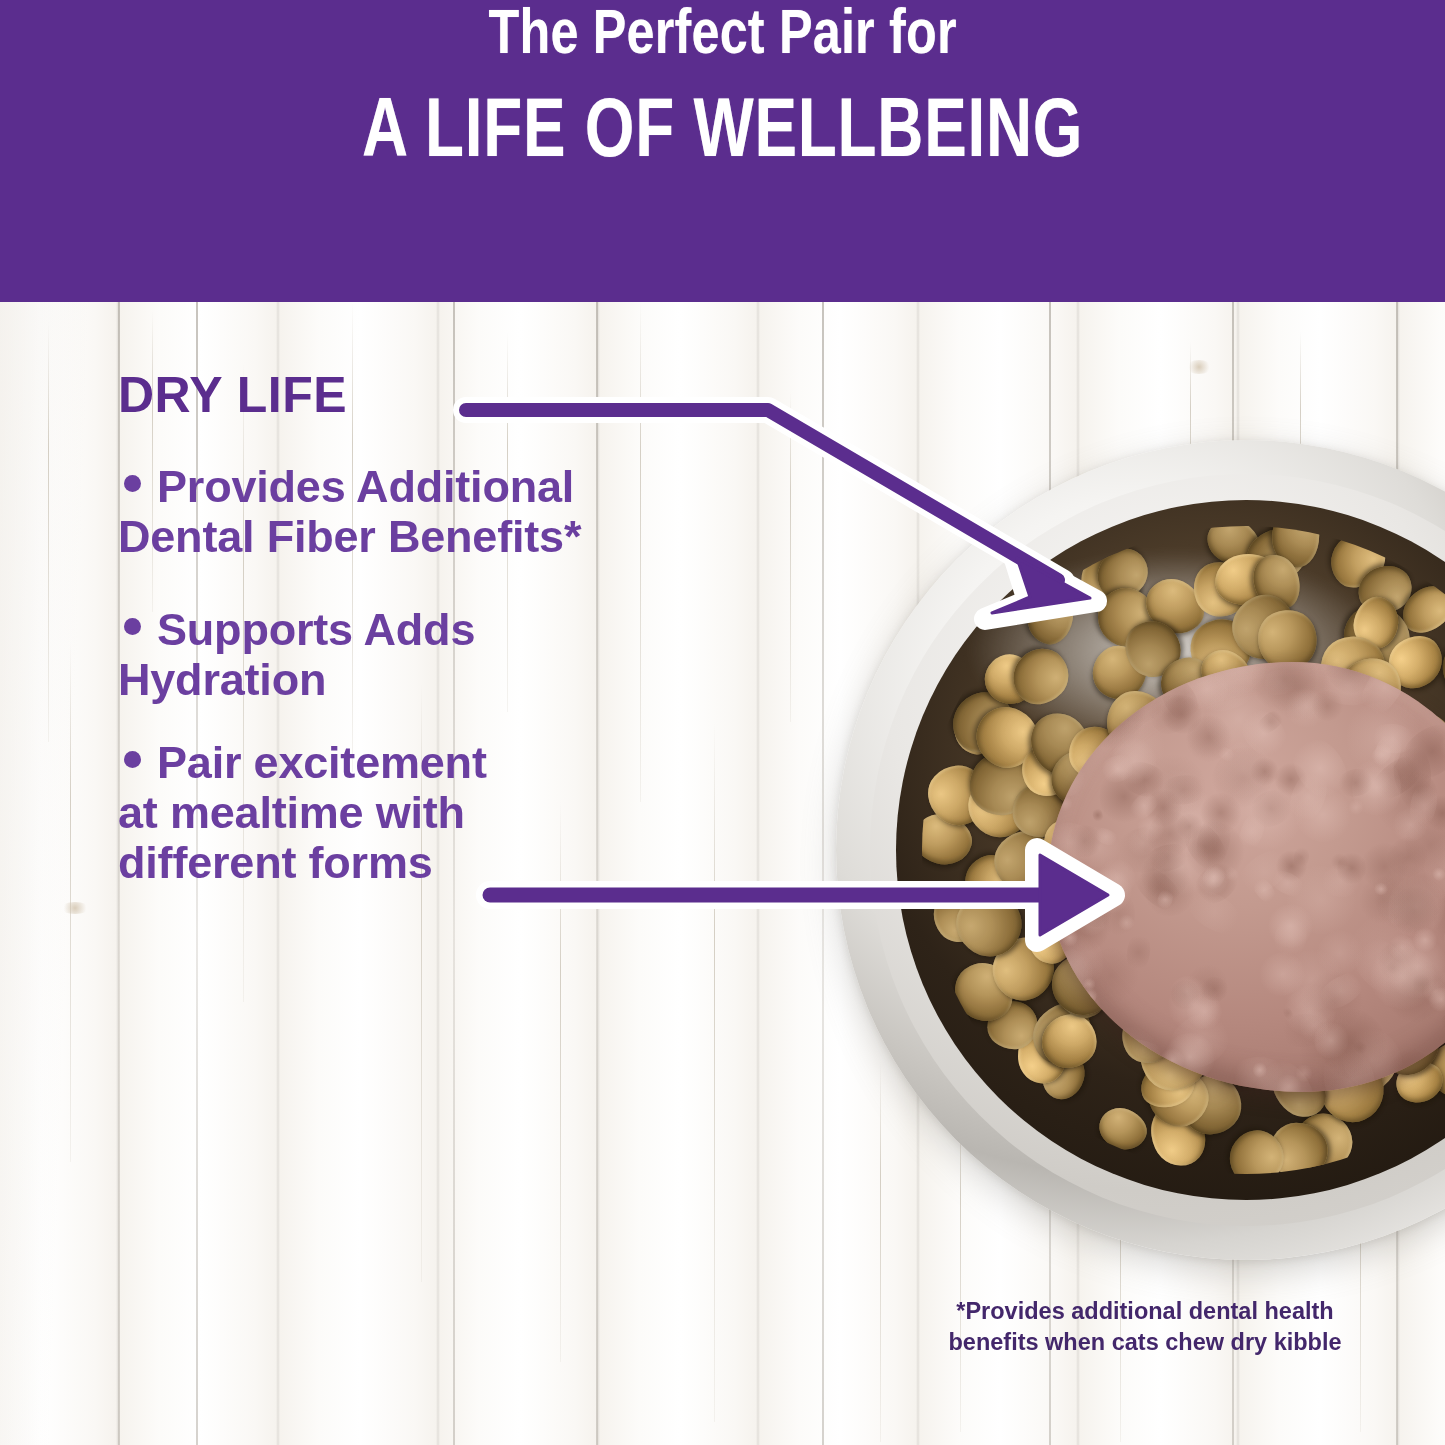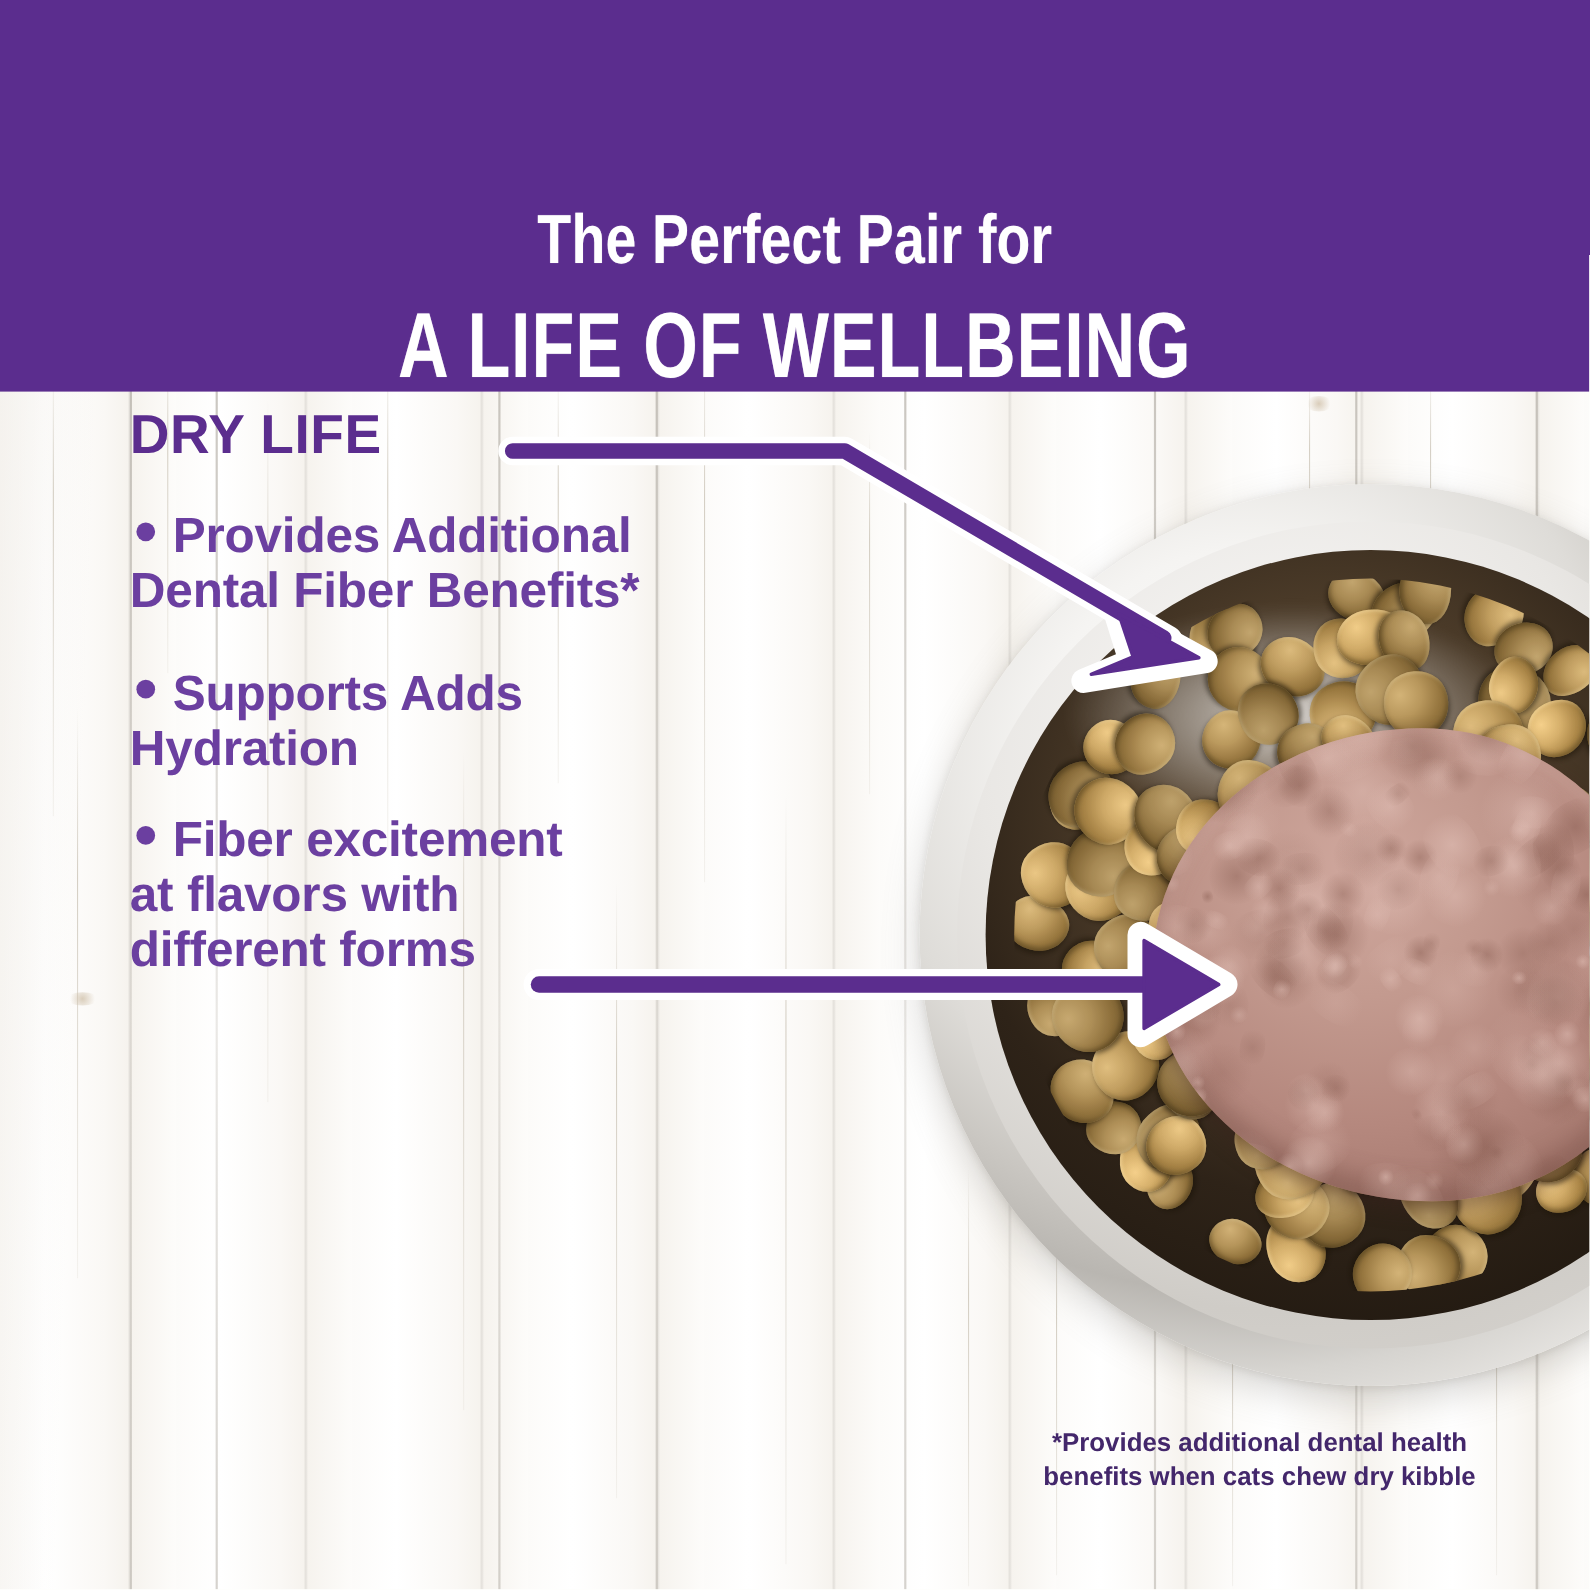--- a/index.html
+++ b/index.html
@@ -50,27 +50,27 @@
   .knot {
     position: absolute;
     border-radius: 50%;
     background: radial-gradient(circle, rgba(206,190,166,0.75), rgba(230,221,206,0) 70%);
   }
 
   
   .header {
     position: absolute;
     left: 0; top: 0;
-    width: 1445px; height: 356px;
+    width: 1445px; height: 302px;
     background: #5b2d8e;
     box-sizing: border-box;
     display: flex;
     flex-direction: column;
     align-items: center;
-    justify-content: flex-end;
+    justify-content: flex-start;
   }
   .header-line1 {
     color: #ffffff;
     font-size: 63px;
     line-height: 1;
     font-weight: 700;
     letter-spacing: 0.2px;
     transform: scaleX(0.80);
     transform-origin: center;
     white-space: nowrap;
@@ -651,22 +651,22 @@
     </div>
 
 
 
     <div class="bullet" style="margin-top:42px;">
       <span class="dot"></span><span>Supports Adds</span><br>
       <span>Hydration</span>
     </div>
 
     <div class="bullet" style="margin-top:32px;">
-      <span class="dot"></span><span>Fiber excitement</span><br>
-      <span>at flavors with</span><br>
+      <span class="dot"></span><span>Pair excitement</span><br>
+      <span>at mealtime with</span><br>
       <span>different forms</span><br>
     </div>
   </div>
 
   <div class="footnote">
     <span>*Provides additional dental health</span><br>
     <span>benefits when cats chew dry kibble</span>
   </div>
 
 </div>

